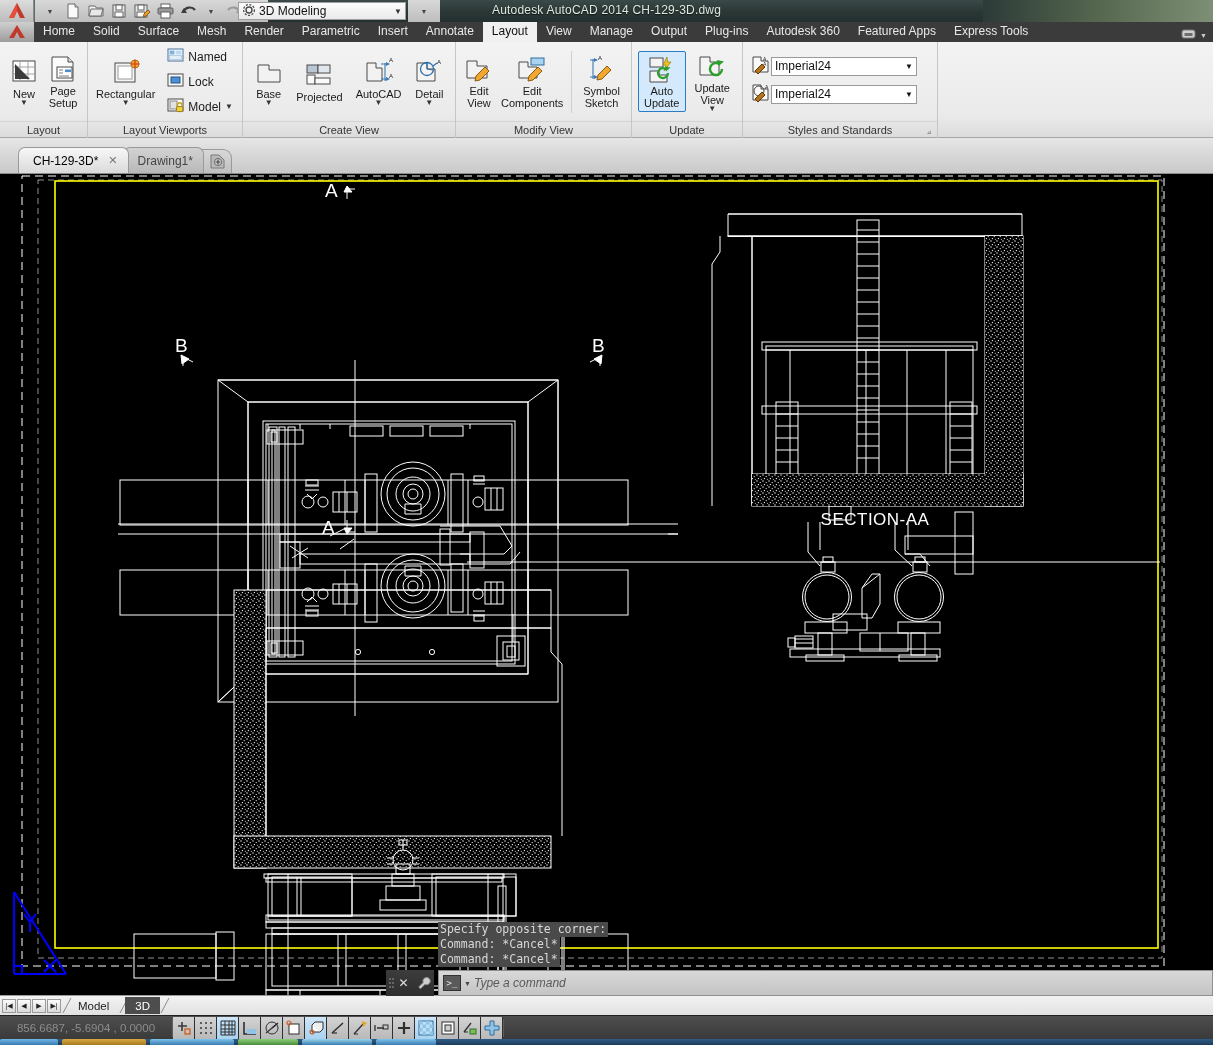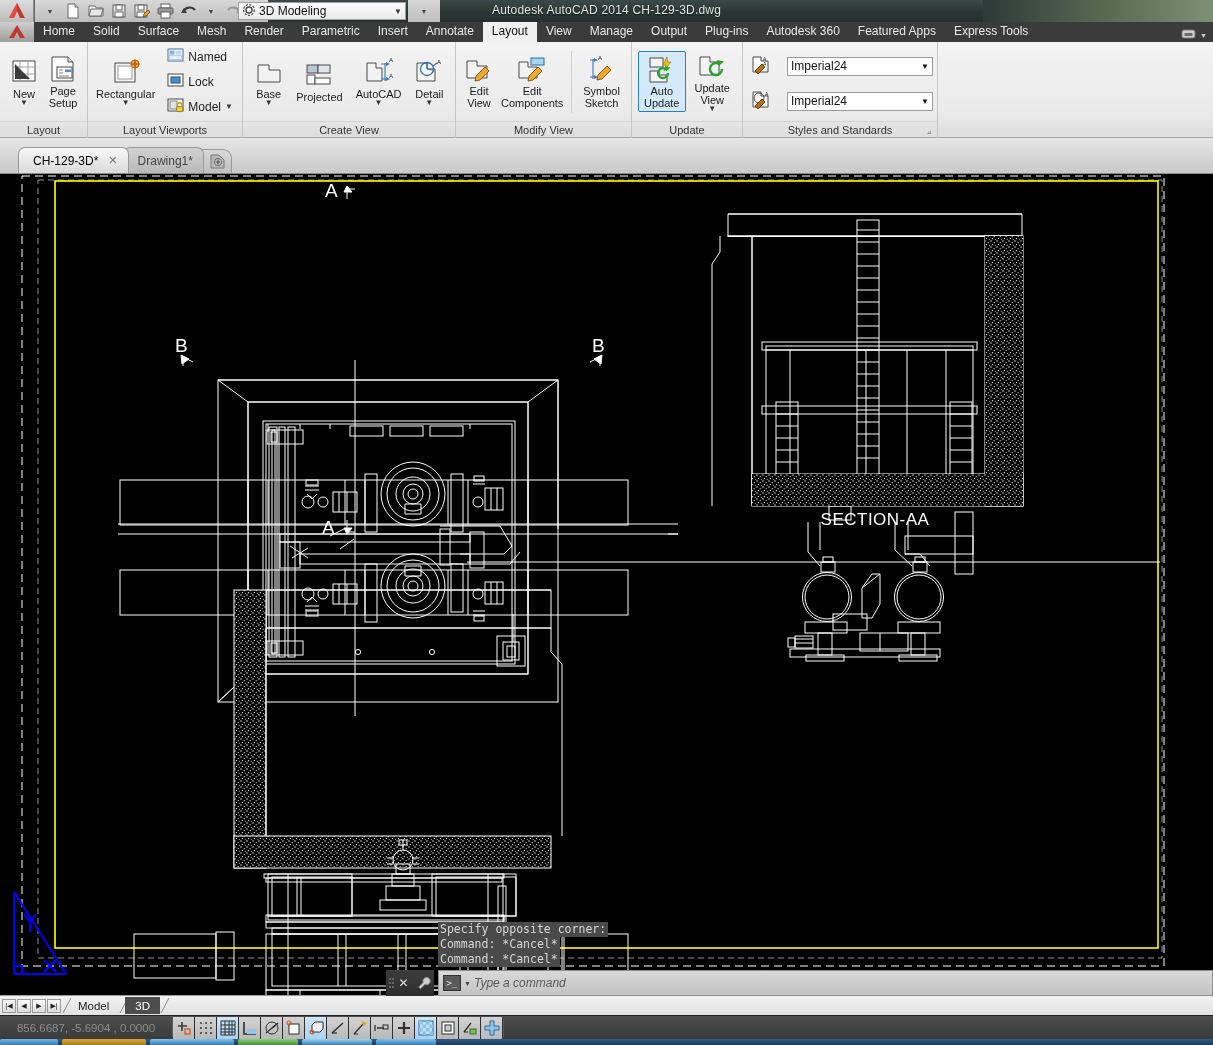--- a/index.html
+++ b/index.html
@@ -102,21 +102,21 @@
   .big-btn .lbl { font-size:11px; color:#1b1b1b; text-align:center; line-height:12px; margin-top:1px; }
   .big-btn.wide { width:66px; }
   .big-btn.xwide { width:78px; }
   .ico { width:30px; height:30px; position:relative; }
   .drop-caret { font-size:8px; color:#333; line-height:6px; }
   .small-row { display:flex; flex-direction:column; justify-content:center; gap:2px; padding:0 2px; }
   .small-btn { display:flex; align-items:center; gap:4px; padding:1px 4px; cursor:pointer;
     border:1px solid transparent; border-radius:2px; }
   .small-btn .lbl { font-size:12px; color:#1b1b1b; }
   .vsep { width:1px; height:62px; background:#d0d0d0; margin:0 3px; }
-  .style-row { display:flex; align-items:center; gap:16px; margin-bottom:3px;margin-top:7px; }
+  .style-row { display:flex; align-items:center; gap:0; margin-bottom:3px; }
   .style-combo {
     width:146px; height:19px; background:#fff; border:1px solid #9a9a9a;
     display:flex; align-items:center; padding:0 3px; font-size:12px; color:#111; cursor:pointer;
   }
   .style-combo .dd { margin-left:auto; font-size:8px; }
 
   
   #filetabs {
     position:absolute; top:138px; left:0; width:1213px; height:36px;
     background: linear-gradient(to bottom,#e6e6e6,#c9c9c9);

